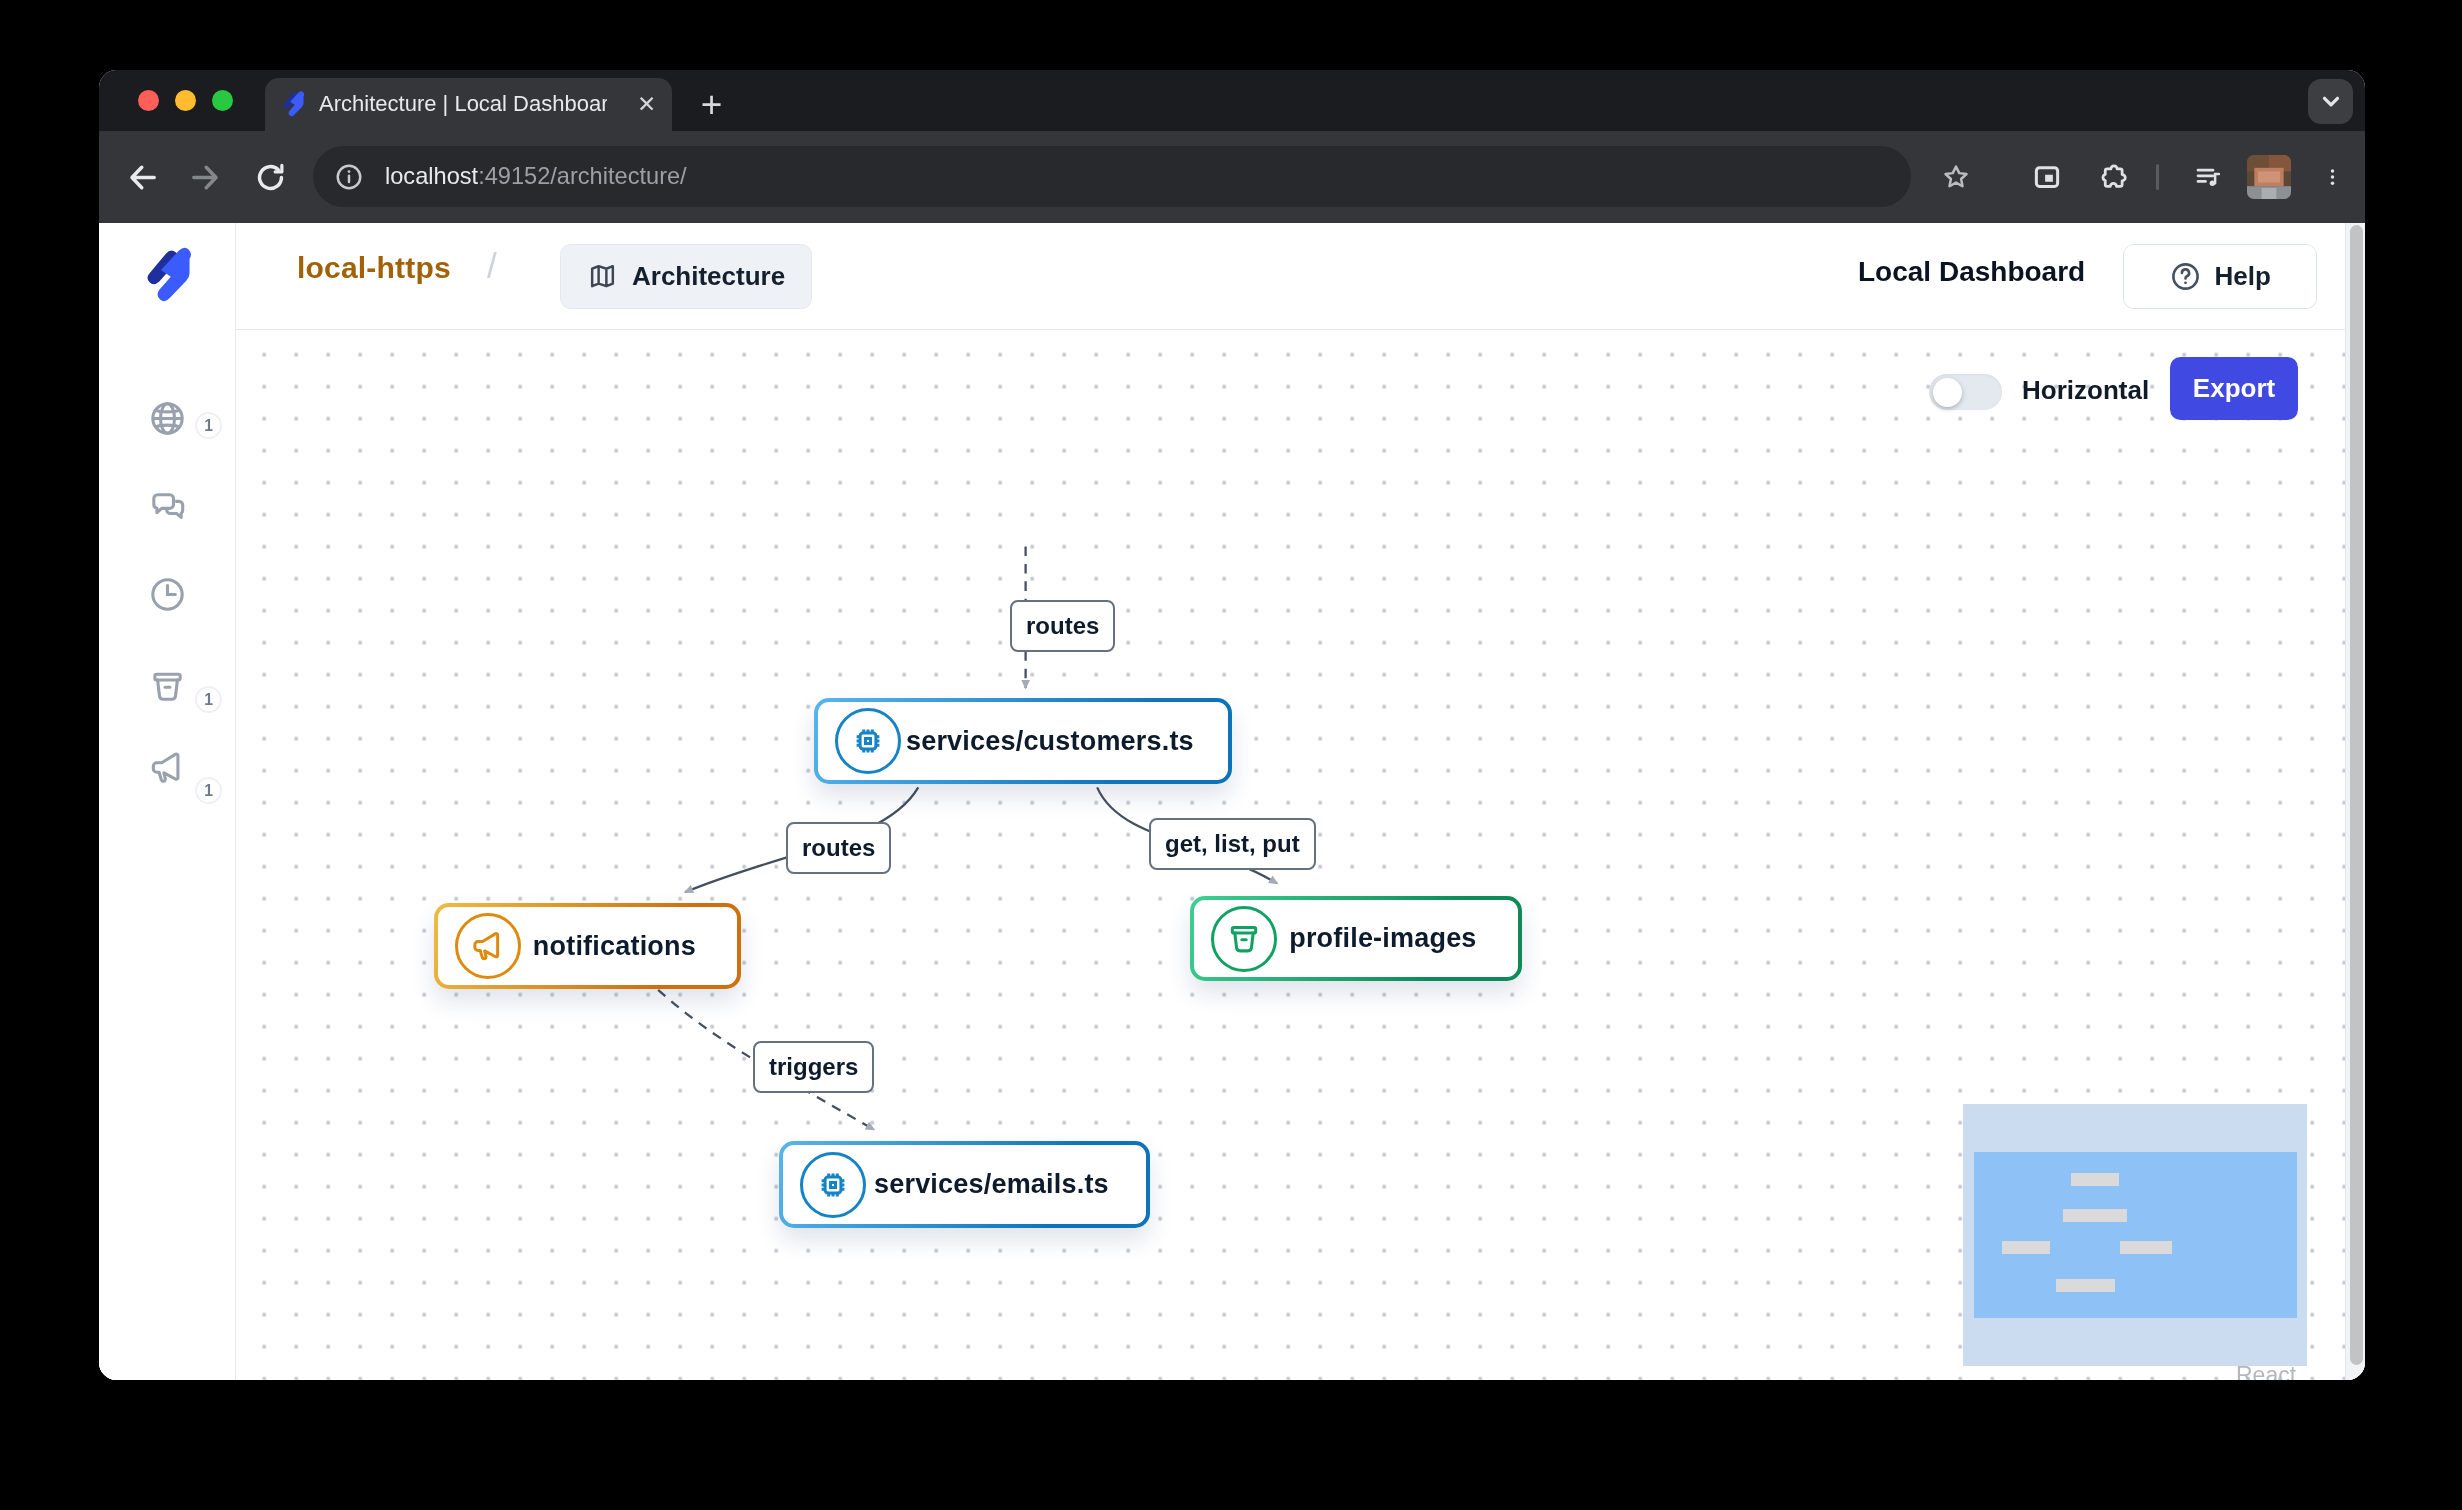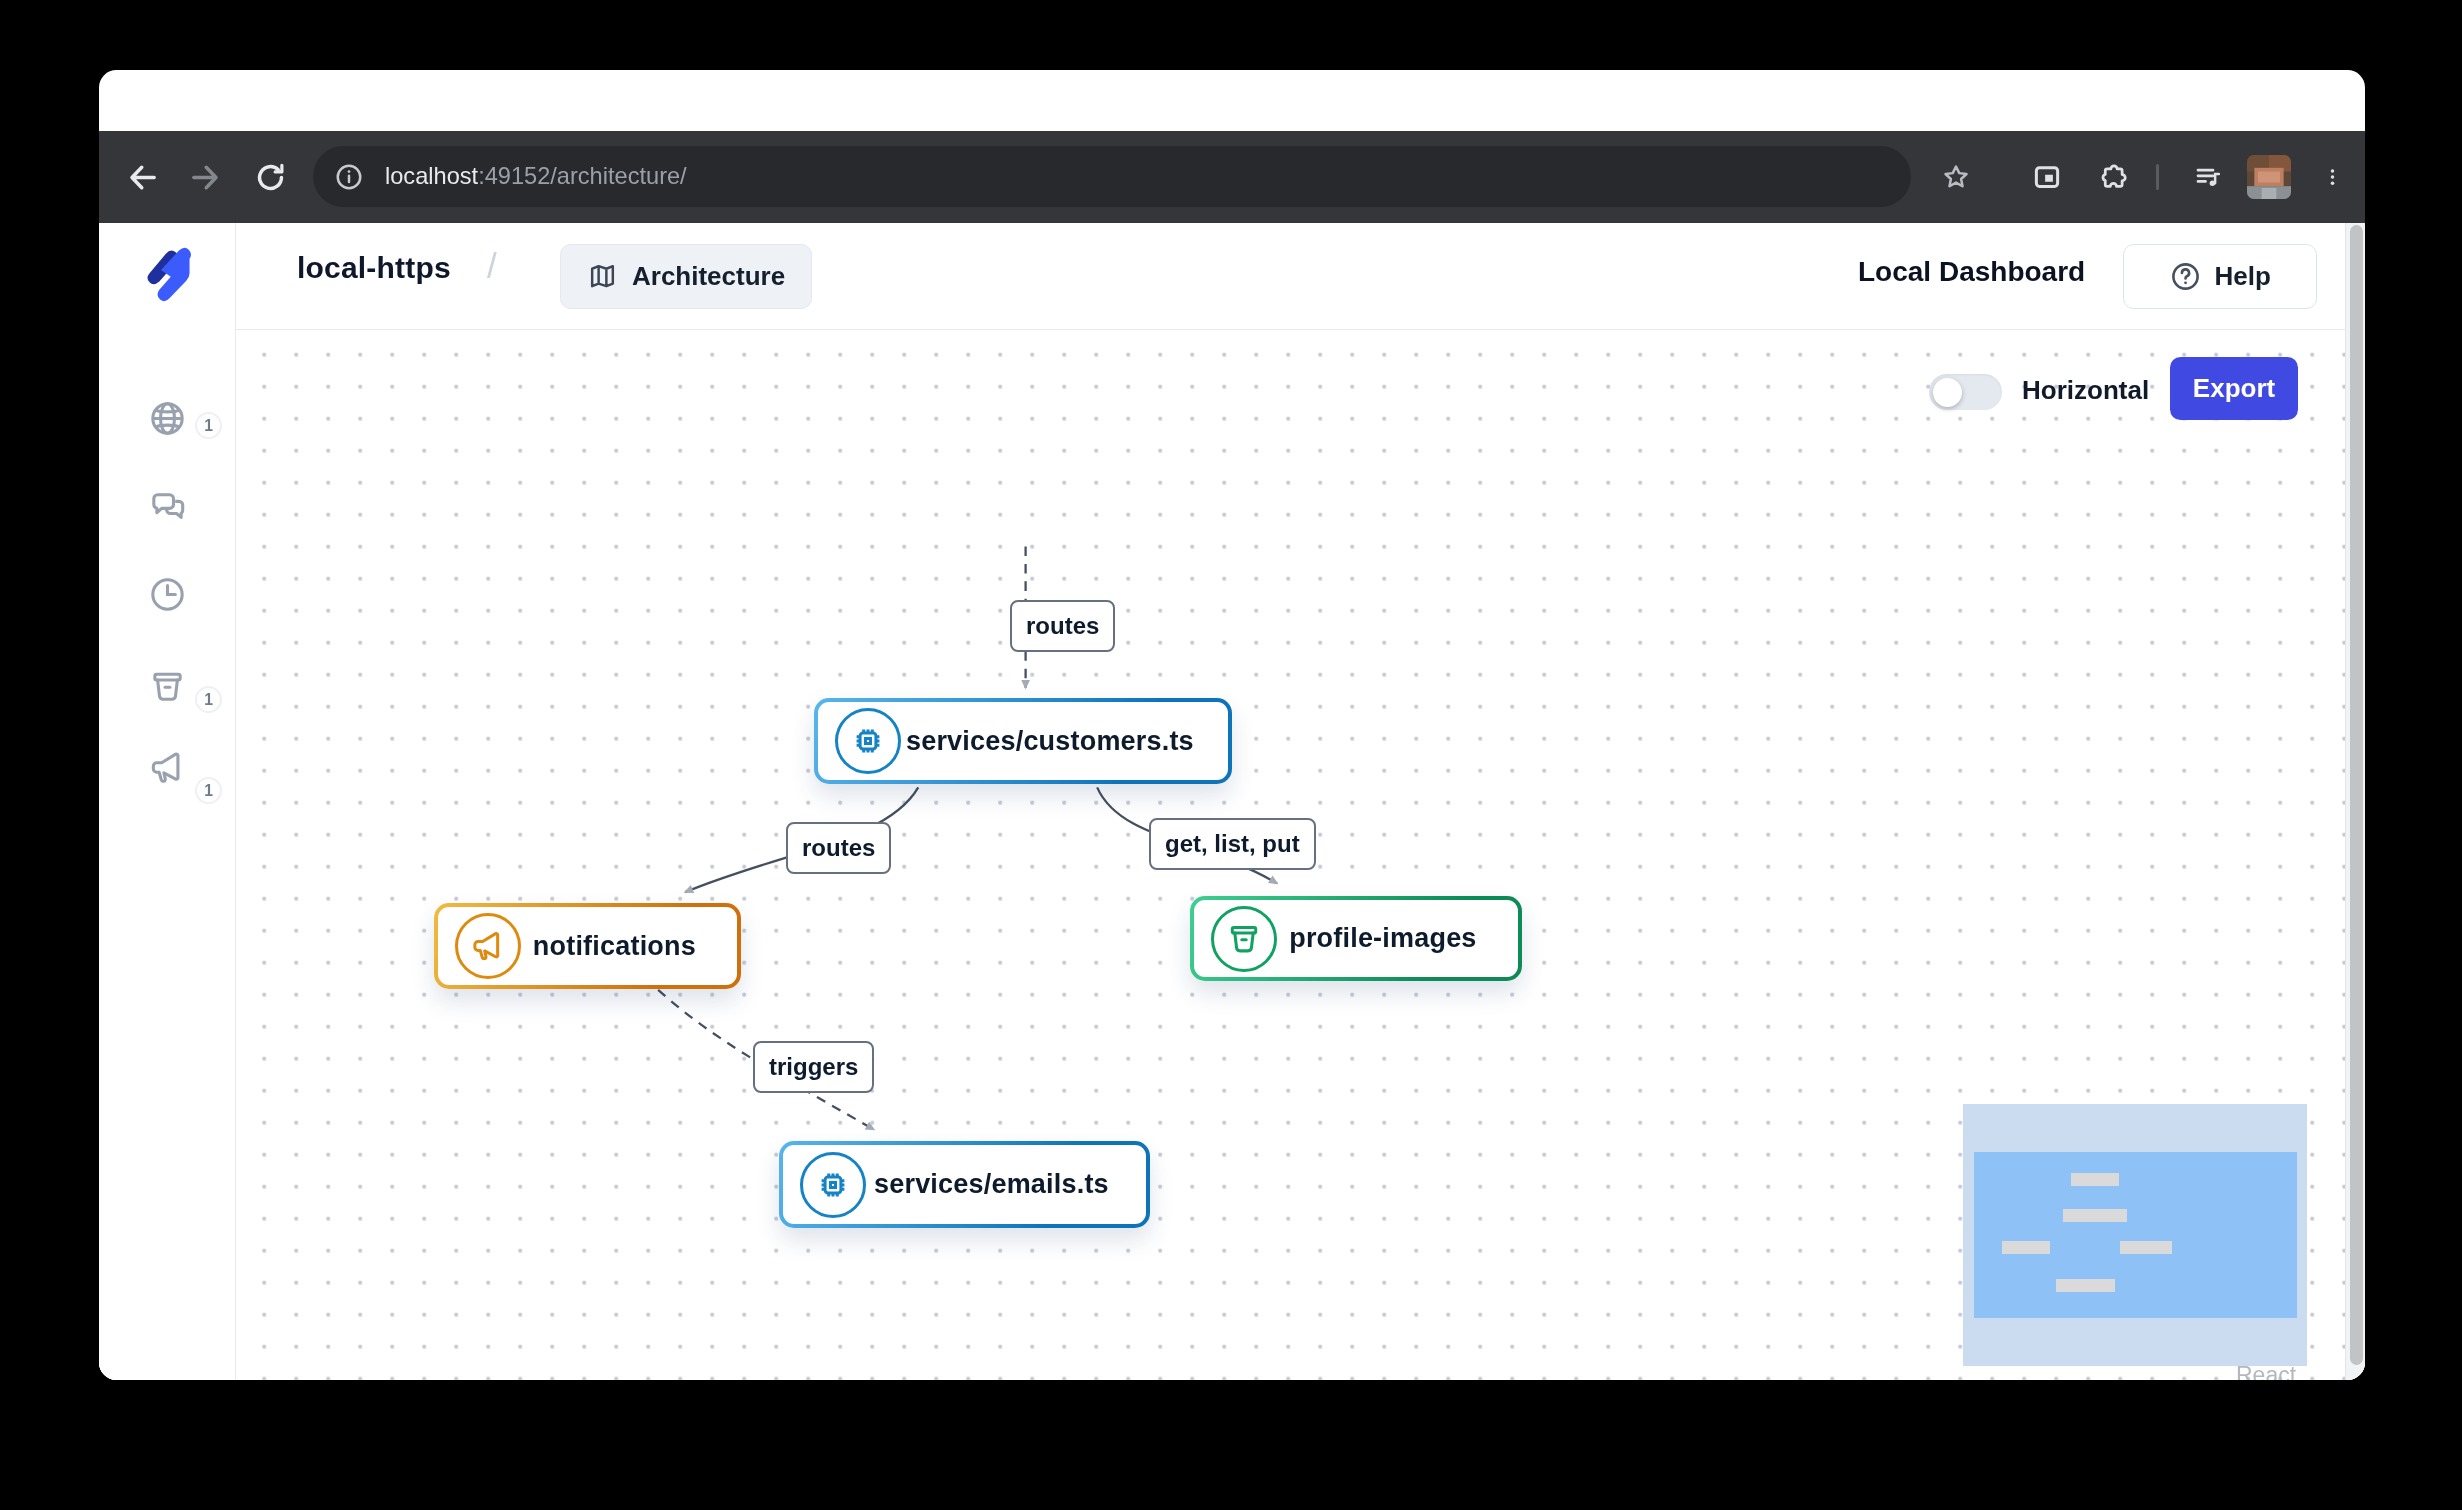--- a/index.html
+++ b/index.html
@@ -32,21 +32,21 @@
   .avatar { position:absolute; left:2148px; top:24.4px; width:44px; height:44px; border-radius:7px; overflow:hidden; }
 
   
   .appbody { position:absolute; left:0; top:153px; right:0; bottom:0; background:#fff; }
   .sidecol { position:absolute; left:0; top:0; width:137px; height:100%; background:#fff; border-right:1.7px solid #e7eaee; }
   .side-ic { position:absolute; left:48px; width:41px; height:41px; color:#99a1ae; }
   .side-badge { position:absolute; left:96px; width:27px; height:27px; border-radius:50%; background:#fff; border:2.6px solid #eef0f4; color:#707a88; font-size:15.7px; font-weight:bold; display:flex; align-items:center; justify-content:center; }
   .logo { position:absolute; left:44px; top:23.6px; width:49px; height:56px; }
 
   .apphead { position:absolute; left:137px; top:0; right:0; height:107px; background:#fff; border-bottom:1.7px solid #e7eaee; }
-  .project { position:absolute; left:61px; top:28px; font-size:30px; font-weight:bold; color:#0f172a; letter-spacing:0.2px; }
+  .project { position:absolute; left:61px; top:28px; font-size:30px; font-weight:bold; color:#a16207; letter-spacing:0.2px; }
   .crumb-sep { position:absolute; left:251px; top:23px; font-size:35px; color:#ccd3dc; font-weight:300; }
   .arch-btn { position:absolute; left:324px; top:21px; height:65px; padding:0 26px; background:#eef1f5; border:0.9px solid #e4e8ee; border-radius:10.5px; display:flex; align-items:center; gap:14px; }
   .arch-btn .mapic { width:31px; height:31px; color:#3c4654; }
   .arch-btn span { font-size:26px; font-weight:bold; color:#15202f; }
   .env-label { position:absolute; left:1622px; top:33px; font-size:28px; font-weight:bold; color:#0b1322; }
   .help-btn { position:absolute; left:1887px; top:21px; width:194px; height:65px; background:#fff; border:1.7px solid #dde3ec; border-radius:10.5px; display:flex; align-items:center; justify-content:center; gap:12.2px; }
   .help-btn .qic { width:33px; height:33px; color:#46505e; }
   .help-btn span { font-size:26px; font-weight:bold; color:#15202f; }
 
   
@@ -83,20 +83,39 @@
   .scroll-thumb { position:absolute; left:3.5px; top:1.7px; width:13px; height:1140px; border-radius:7px; background:#c2c3c5; }
 
   svg { display:block; }
 </style>
 </head>
 <body>
 
 <div class="stage">
   <div class="window">
 
+    <div class="tabstrip">
+      <div class="traffic t-red"></div>
+      <div class="traffic t-yellow"></div>
+      <div class="traffic t-green"></div>
+      <div class="tab">
+        <svg class="tab-favicon" viewBox="0 0 60 68">
+          <path fill="#1f2f9d" d="M8 32 28 8q6-7 12-2t1 12L20 42q-7 6-12 1t0-11z"></path>
+          <path fill="#3b5bfd" d="M22 28 44 4q7-6 12-1t1 11v18q0 5-4 9L33 62q-6 7-12 2t-1-12l14-16z"></path>
+        </svg>
+        <span class="tab-title">Architecture | Local Dashboar</span>
+        <span class="tab-close">✕</span>
+      </div>
+      <div class="newtab">+</div>
+      <div class="tabsearch">
+        <svg width="26" height="26" viewBox="0 0 24 24" fill="none" stroke="#e3e5e8" stroke-width="3" stroke-linecap="round" stroke-linejoin="round">
+            <path d="M6 9.5 12 15.5 18 9.5"></path>
+          </svg>
+      </div>
+    </div>
 
     <div class="toolbar">
       <svg class="nav-ic nav-back" viewBox="0 0 24 24" fill="none" stroke="currentColor" stroke-width="2.4" stroke-linecap="round" stroke-linejoin="round">
           <path d="M20 12H5M11.5 5 4.8 12l6.7 7"></path>
         </svg>
       <svg class="nav-ic nav-fwd" viewBox="0 0 24 24" fill="none" stroke="currentColor" stroke-width="2.4" stroke-linecap="round" stroke-linejoin="round">
           <path d="M4 12h15M12.5 5l6.7 7-6.7 7"></path>
         </svg>
       <svg class="nav-ic nav-reload" viewBox="0 0 24 24" fill="none" stroke="currentColor" stroke-width="2.4" stroke-linecap="round" stroke-linejoin="round">
           <path d="M19.5 12a7.5 7.5 0 1 1-2.2-5.3"></path>

